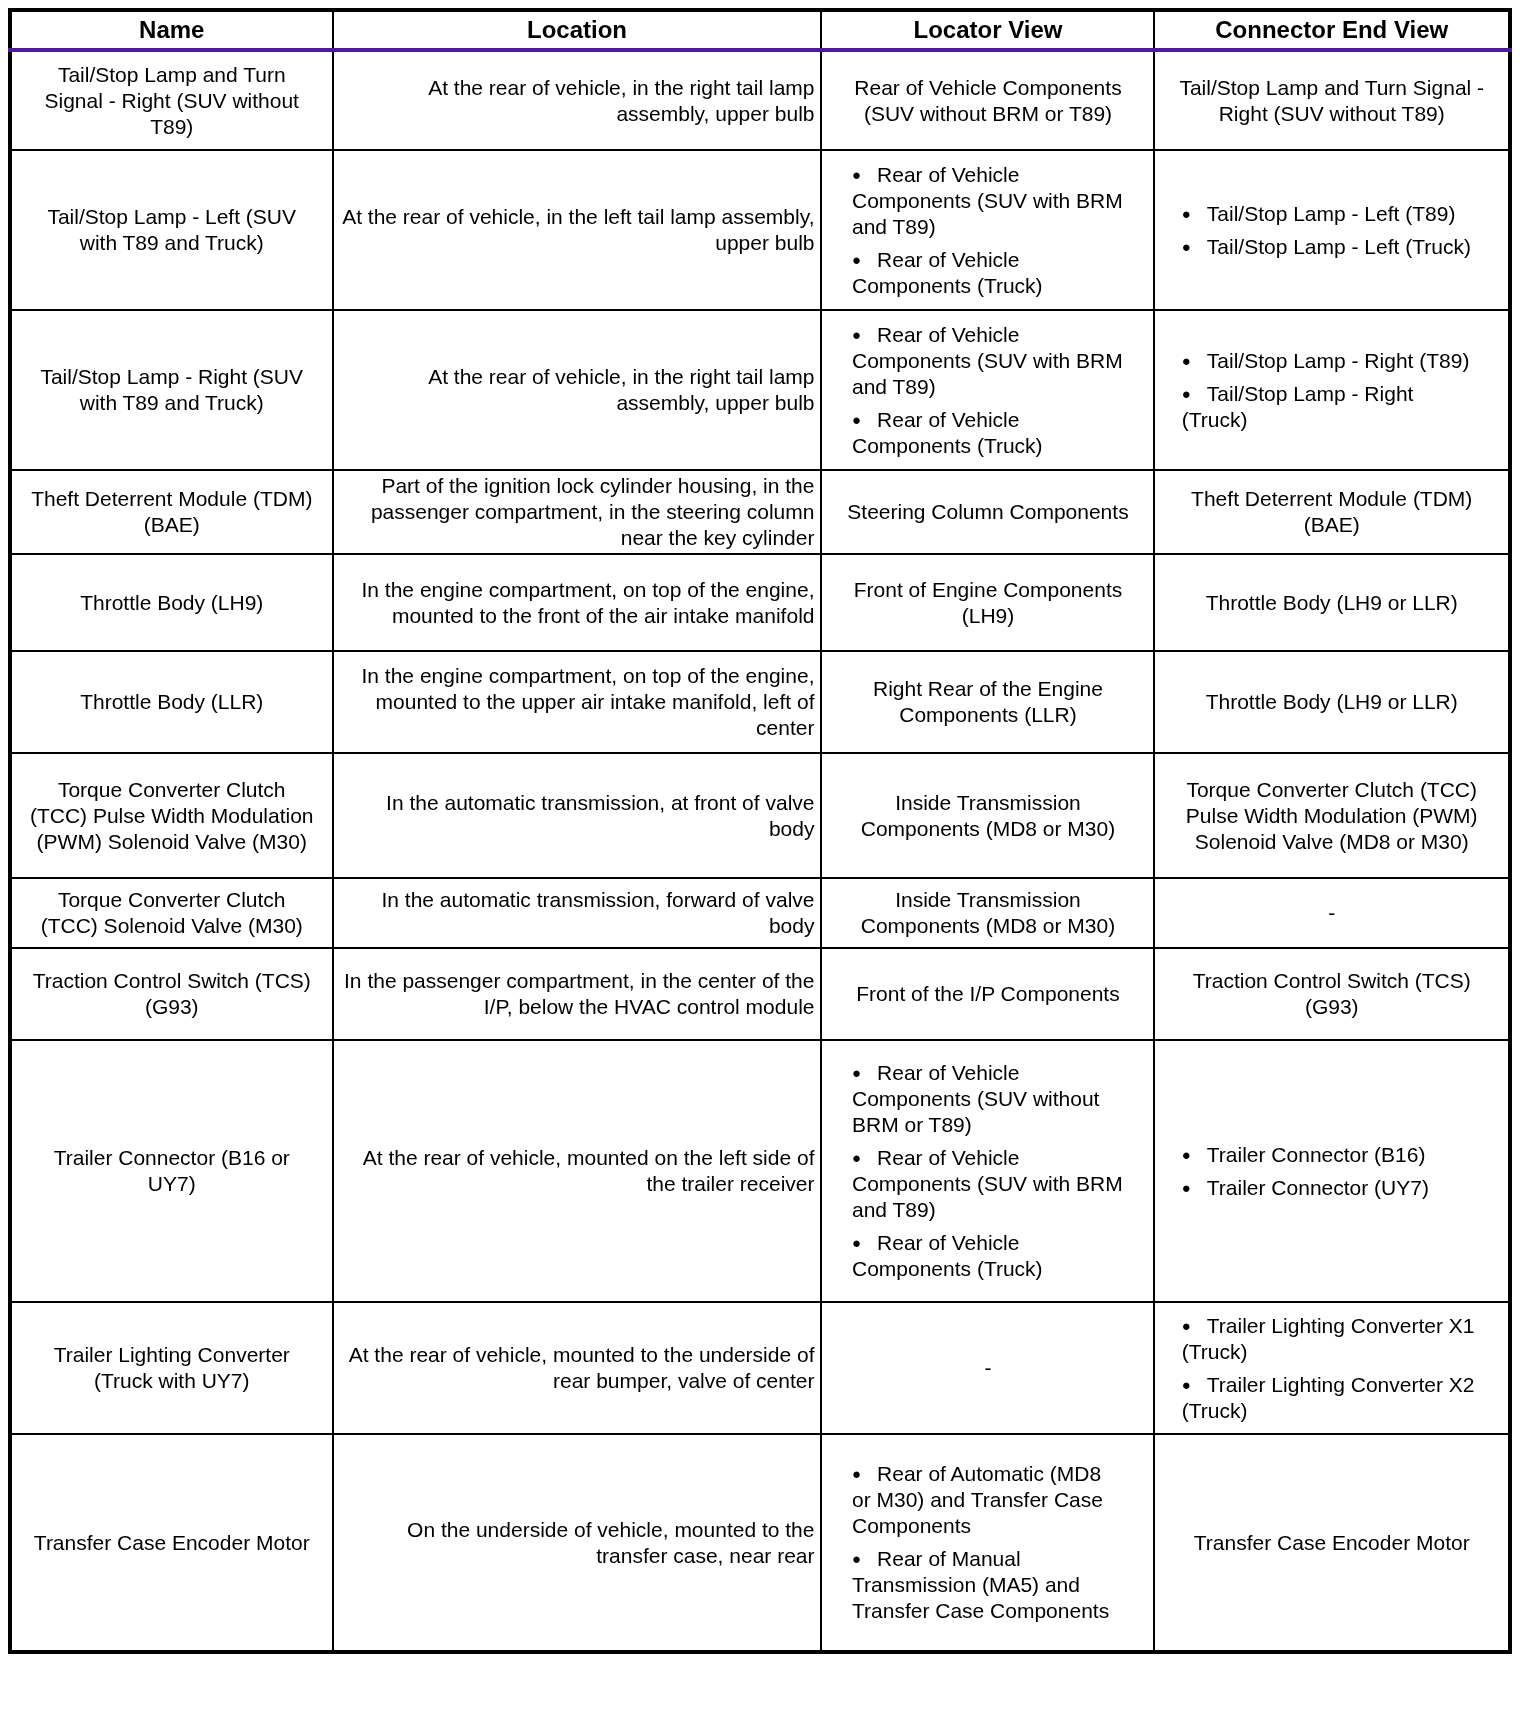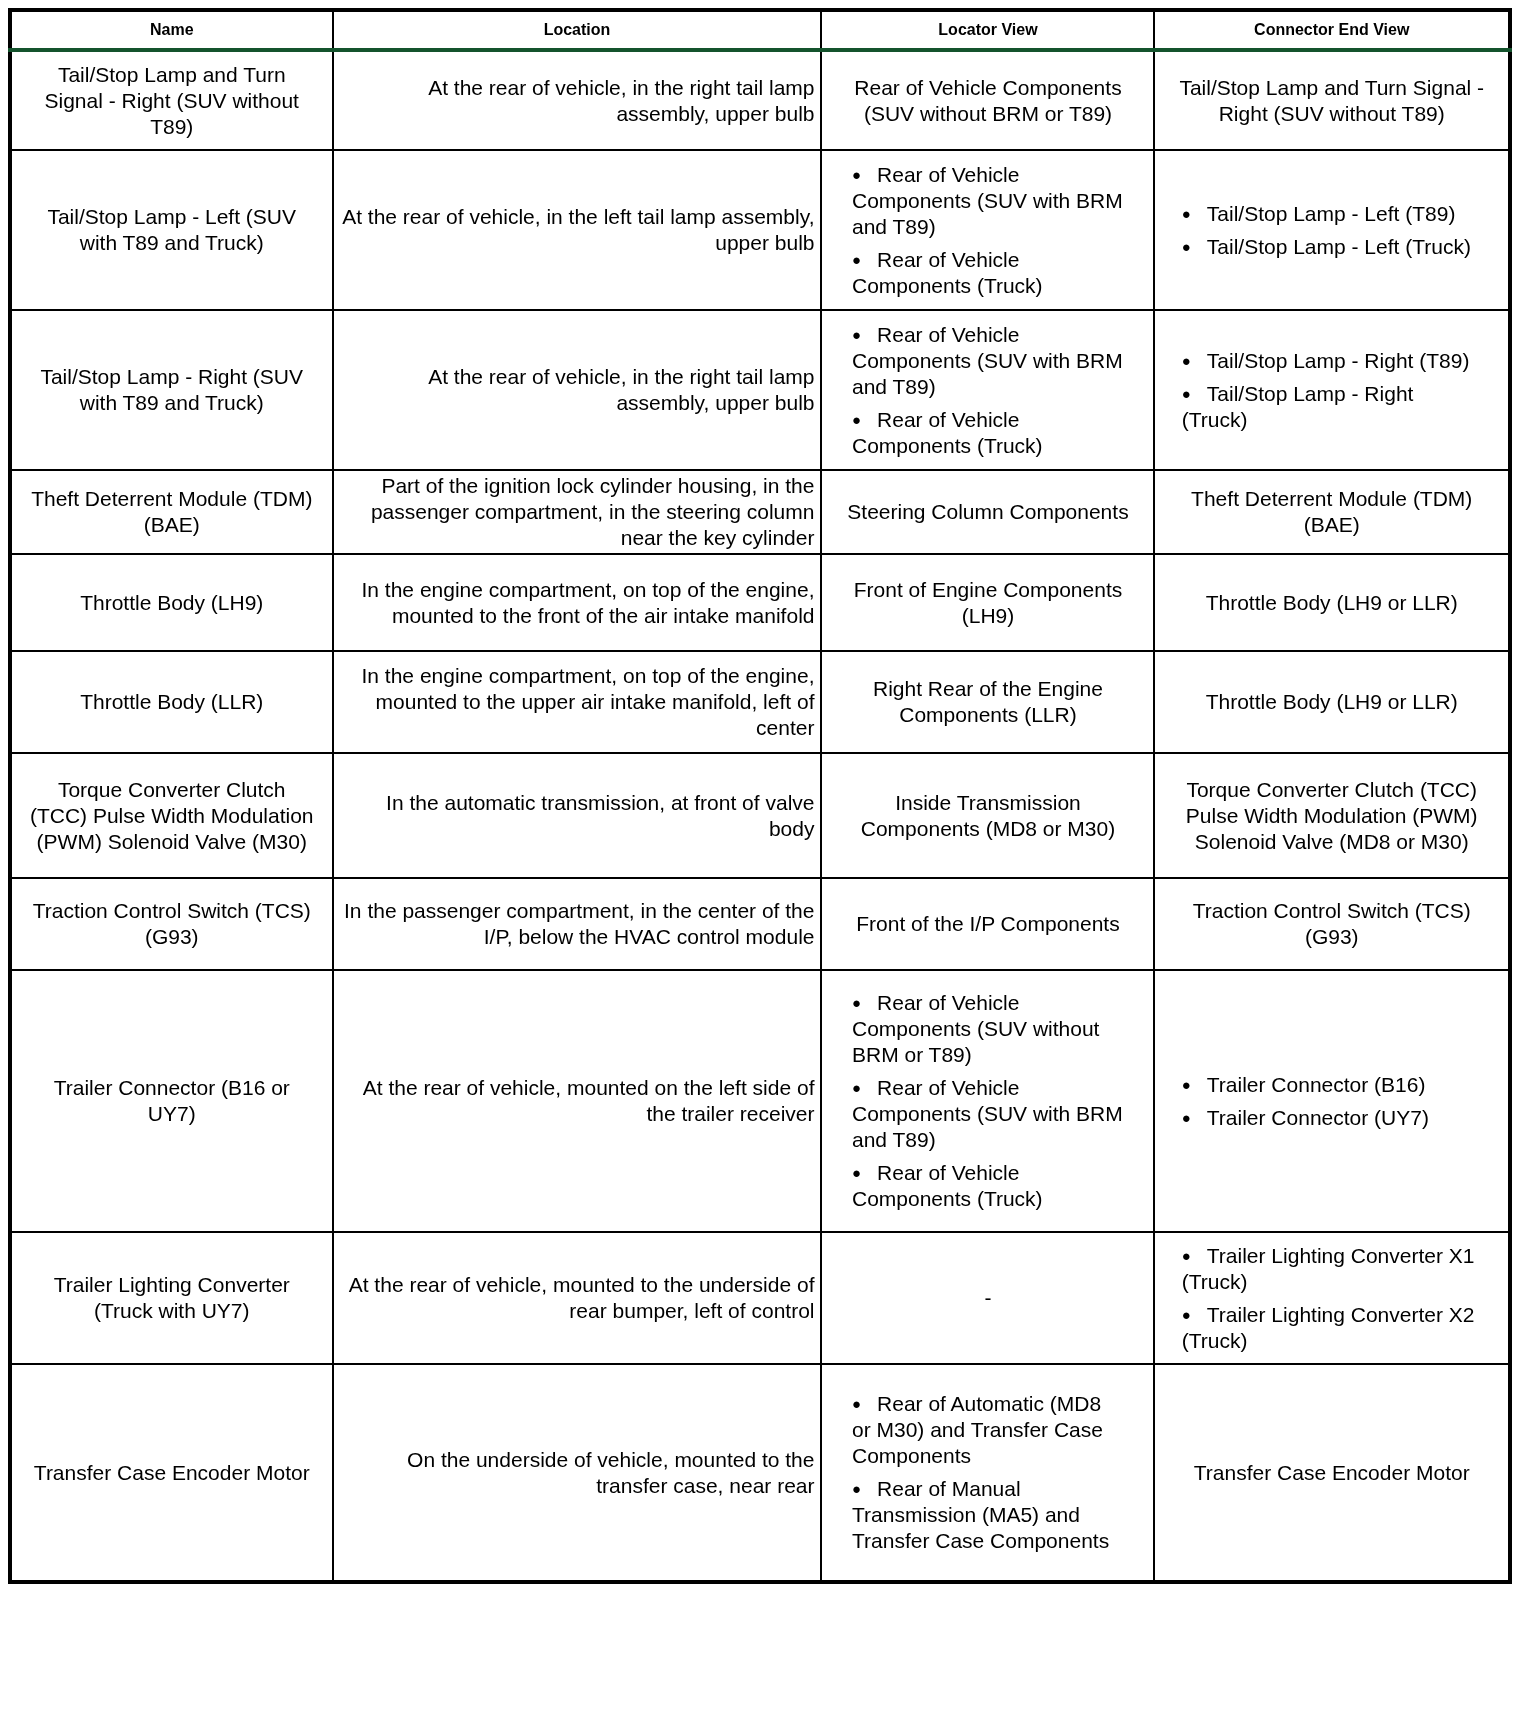--- a/index.html
+++ b/index.html
@@ -33,23 +33,23 @@
   col.c-locator { width: 22.2%; }
   col.c-connector { width: 23.7%; }
 
   th, td {
     border: 2px solid #000000;
     vertical-align: middle;
     padding: 2px 6px;
     overflow: hidden;
   }
   thead th {
-    border-bottom: 4px solid #14532d;
+    border-bottom: 4px solid #4c1d95;
     font-weight: bold;
-    font-size: 16px;
+    font-size: 24px;
     height: 32px;
     text-align: center;
   }
   thead th.h-left { text-align: center; margin-top: 12px; }
 
   td.cell-center { text-align: center; }
   td.cell-left { text-align: right; }
 
   .name-text {
     max-width: 285px;
@@ -179,20 +179,32 @@
             <div class="name-text" data-name="cell-text">Torque Converter Clutch (TCC) Pulse Width Modulation (PWM) Solenoid Valve (M30)</div>
           </td>
           <td class="cell-left" data-name="cell-location">In the automatic transmission, at front of valve body</td>
           <td class="cell-center" data-name="cell-locator-view">
             <div class="view-text" data-name="cell-text">Inside Transmission Components (MD8 or M30)</div>
           </td>
           <td class="cell-center" data-name="cell-connector-end-view">
             <div class="view-text" data-name="cell-text">Torque Converter Clutch (TCC) Pulse Width Modulation (PWM) Solenoid Valve (MD8 or M30)</div>
           </td>
         </tr>
+        <tr data-name="table-row" style="height: 70px;">
+          <td class="cell-center" data-name="cell-name">
+            <div class="name-text" data-name="cell-text">Torque Converter Clutch (TCC) Solenoid Valve (M30)</div>
+          </td>
+          <td class="cell-left" data-name="cell-location">In the automatic transmission, forward of valve body</td>
+          <td class="cell-center" data-name="cell-locator-view">
+            <div class="view-text" data-name="cell-text">Inside Transmission Components (MD8 or M30)</div>
+          </td>
+          <td class="cell-center" data-name="cell-connector-end-view">
+            <div class="view-text" data-name="cell-text">-</div>
+          </td>
+        </tr>
         <tr data-name="table-row" style="height: 92px;">
           <td class="cell-center" data-name="cell-name">
             <div class="name-text" data-name="cell-text">Traction Control Switch (TCS) (G93)</div>
           </td>
           <td class="cell-left" data-name="cell-location">In the passenger compartment, in the center of the I/P, below the HVAC control module</td>
           <td class="cell-center" data-name="cell-locator-view">
             <div class="view-text" data-name="cell-text">Front of the I/P Components</div>
           </td>
           <td class="cell-center" data-name="cell-connector-end-view">
             <div class="view-text" data-name="cell-text">Traction Control Switch (TCS) (G93)</div>
@@ -210,21 +222,21 @@
           </td>
           <td class="cell-center" data-name="cell-connector-end-view">
             <div class="bullet-item" data-name="bullet-item"><span class="bullet-glyph" data-name="bullet-icon">●</span><span data-name="bullet-item-label">Trailer Connector (B16)</span></div>
             <div class="bullet-item" data-name="bullet-item"><span class="bullet-glyph" data-name="bullet-icon">●</span><span data-name="bullet-item-label">Trailer Connector (UY7)</span></div>
           </td>
         </tr>
         <tr data-name="table-row" style="height: 132px;">
           <td class="cell-center" data-name="cell-name">
             <div class="name-text" data-name="cell-text">Trailer Lighting Converter (Truck with UY7)</div>
           </td>
-          <td class="cell-left" data-name="cell-location">At the rear of vehicle, mounted to the underside of rear bumper, left of control</td>
+          <td class="cell-left" data-name="cell-location">At the rear of vehicle, mounted to the underside of rear bumper, valve of center</td>
           <td class="cell-center" data-name="cell-locator-view">
             <div class="view-text" data-name="cell-text">-</div>
           </td>
           <td class="cell-center" data-name="cell-connector-end-view">
             <div class="bullet-item" data-name="bullet-item"><span class="bullet-glyph" data-name="bullet-icon">●</span><span data-name="bullet-item-label">Trailer Lighting Converter X1 (Truck)</span></div>
             <div class="bullet-item" data-name="bullet-item"><span class="bullet-glyph" data-name="bullet-icon">●</span><span data-name="bullet-item-label">Trailer Lighting Converter X2 (Truck)</span></div>
           </td>
         </tr>
         <tr data-name="table-row" style="height: 218px;">
           <td class="cell-center" data-name="cell-name">

